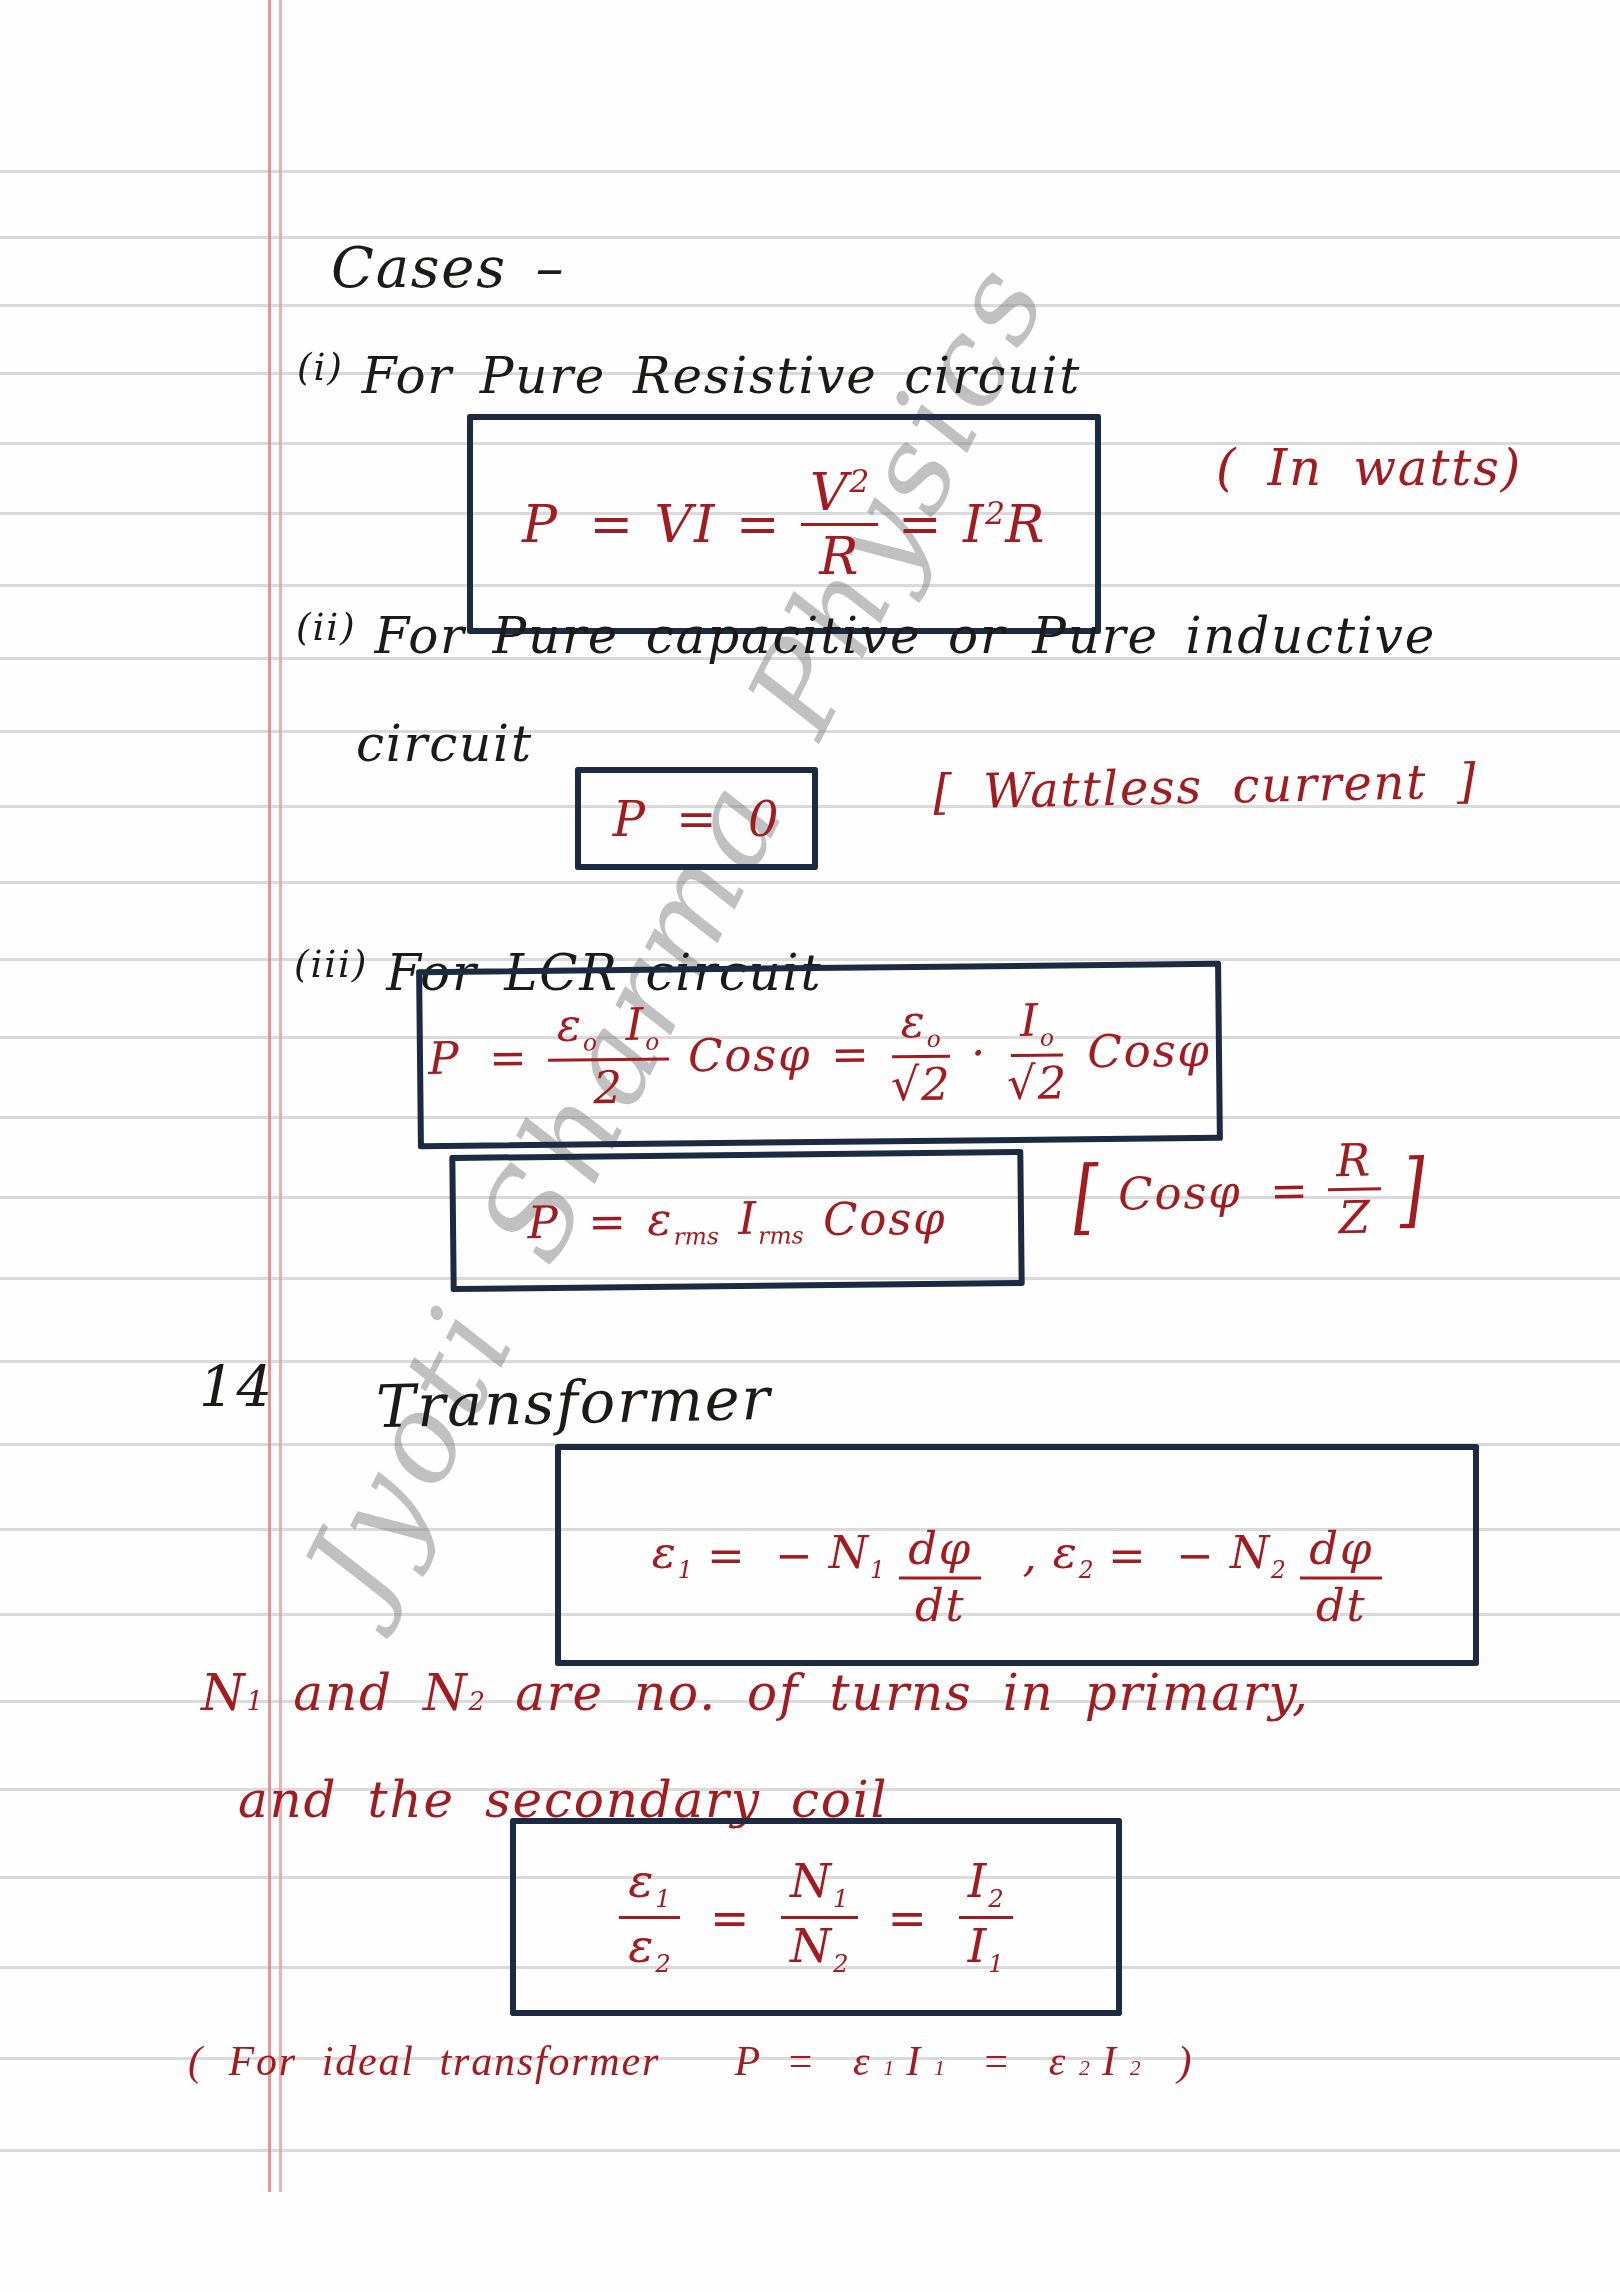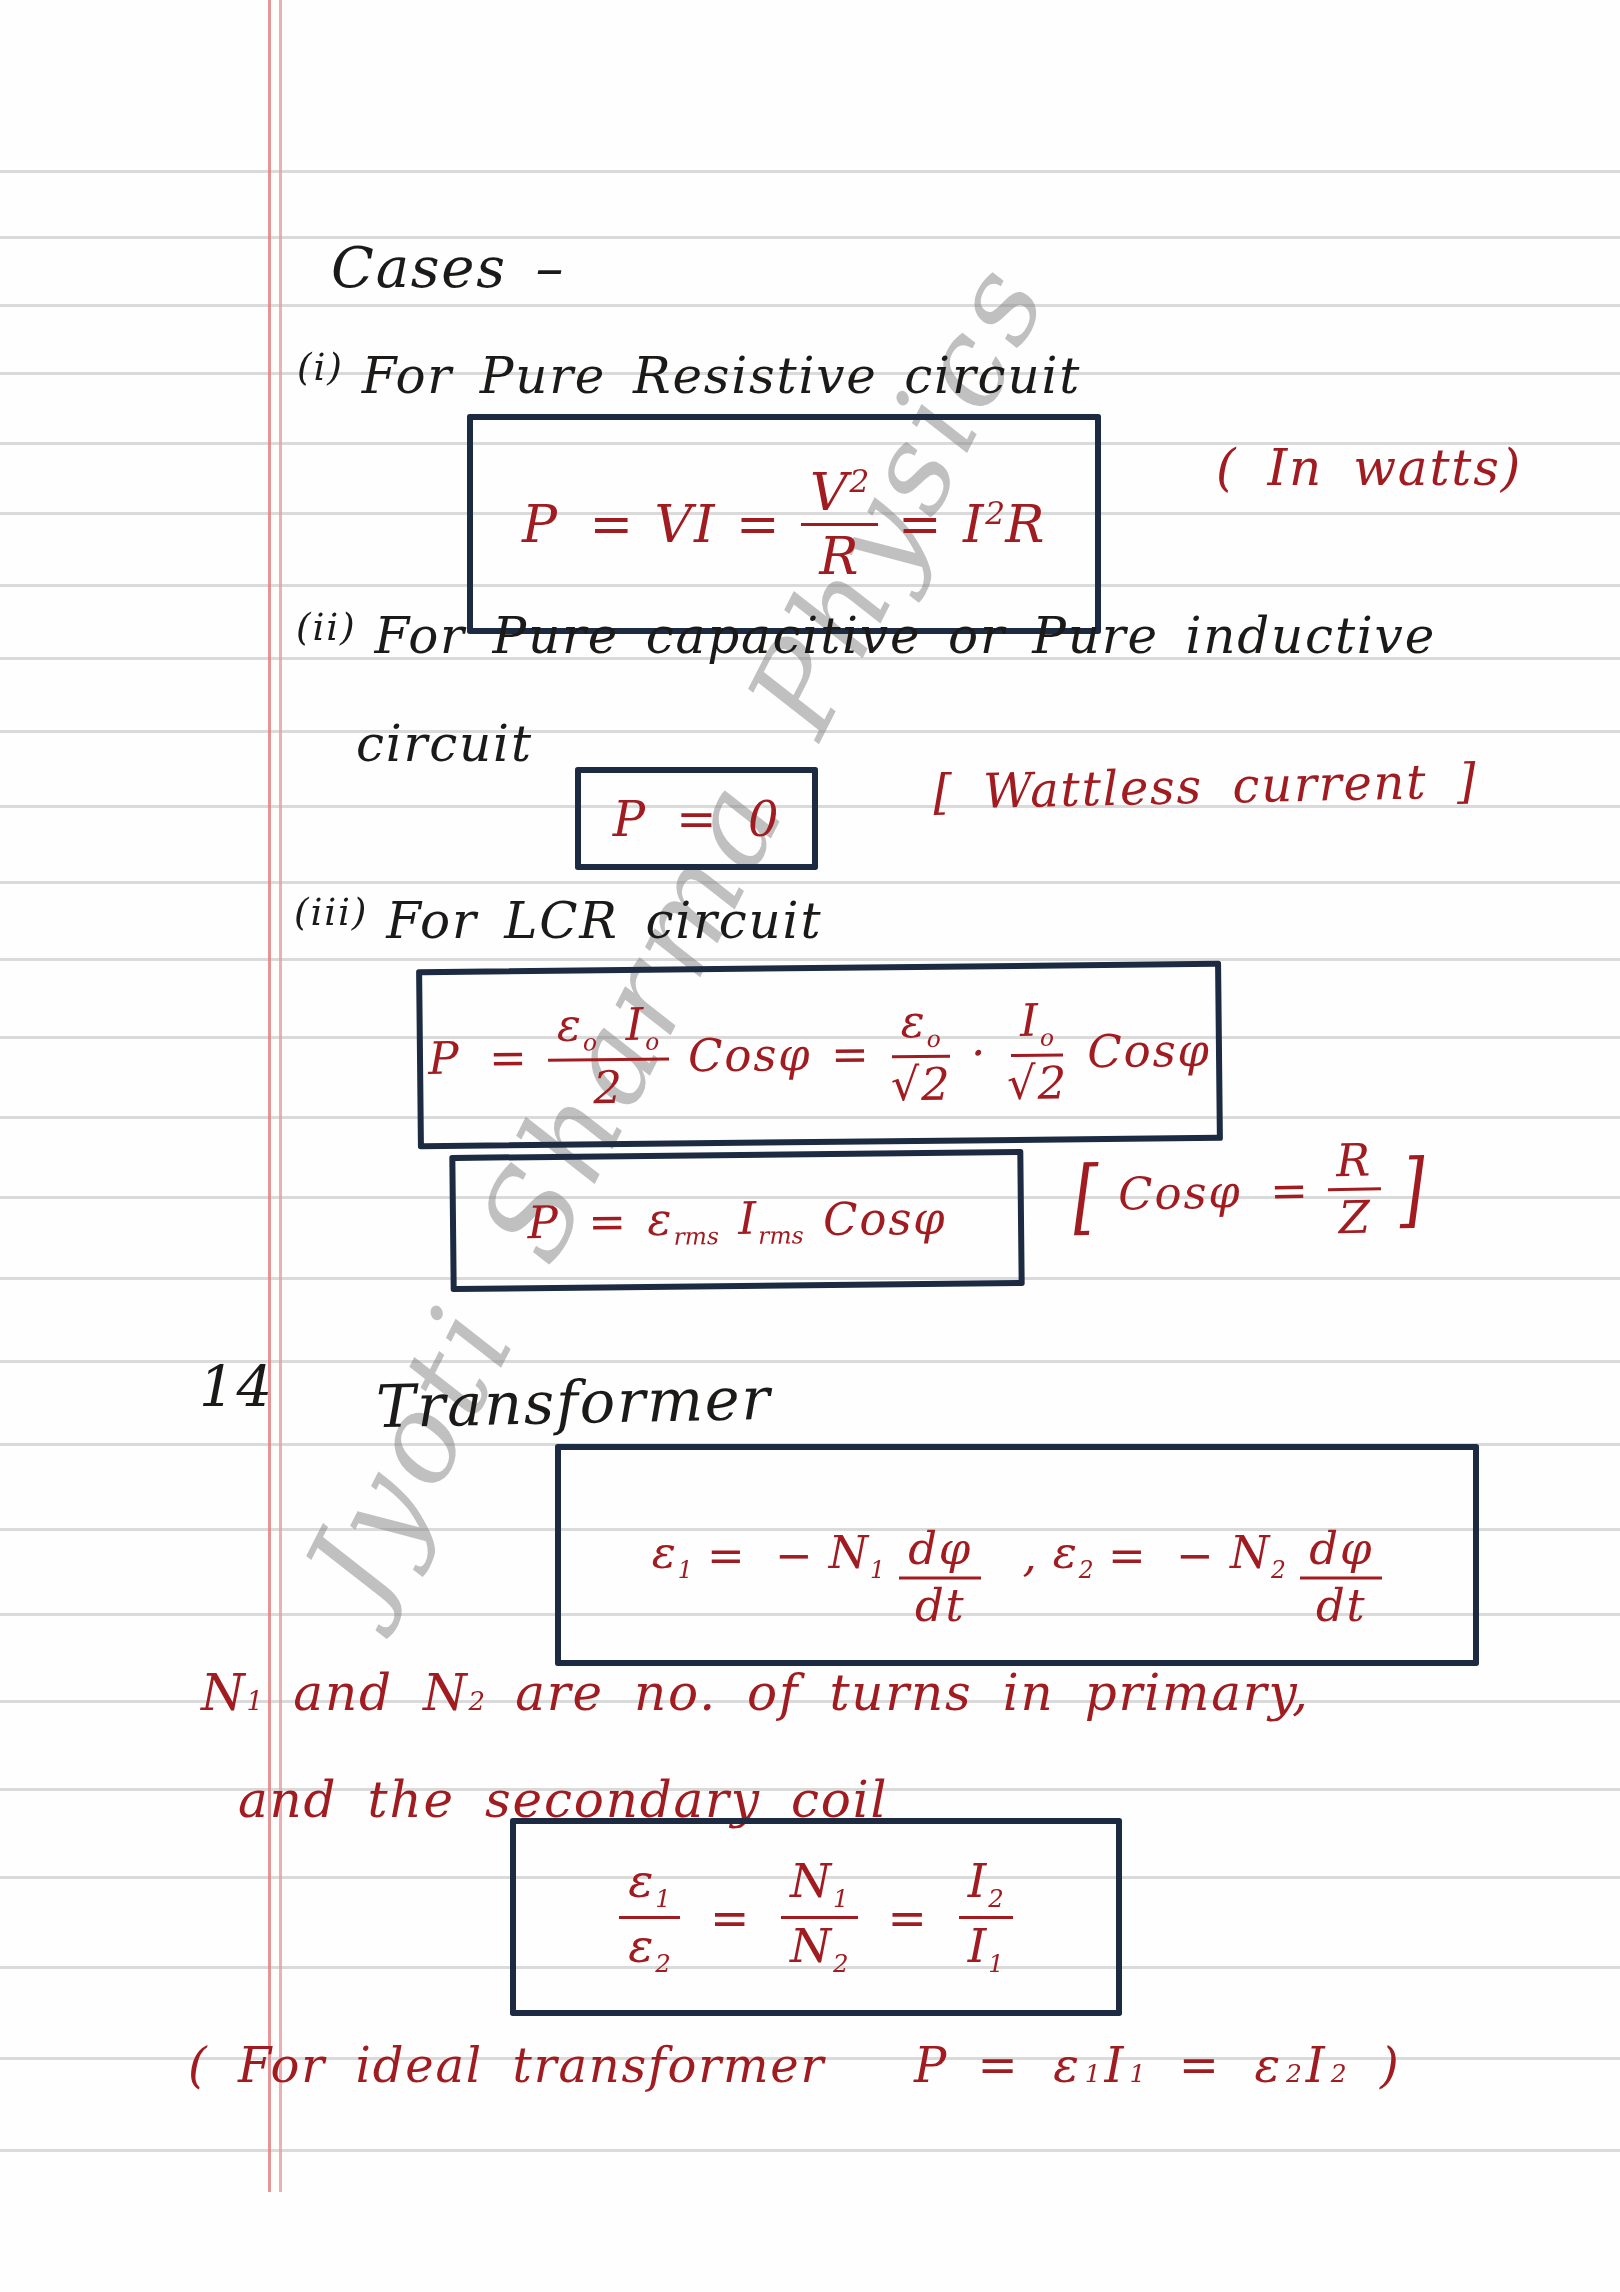--- a/index.html
+++ b/index.html
@@ -123,21 +123,21 @@
     <div class="formula-box" style="left:575px; top:767px; width:231px; height:91px; font-size:48px;">
       <div class="fline hand red">
         <span>P = 0</span>
       </div>
     </div>
 
     <div class="line hand red tilt-2" style="left:933px; top:758px; font-size:48px;">
       <span>[ Wattless current ]</span>
     </div>
 
-    <div class="line hand black" style="left:294px; top:892px; font-size:50px;">
+    <div class="line hand black" style="left:294px; top:944px; font-size:50px;">
       <span class="case-label">(iii)</span>
       <span>For LCR circuit</span>
     </div>
 
     <div class="formula-box tilt-1" style="left:417px; top:965px; width:793px; height:168px; font-size:45px;">
       <div class="fline hand red">
         <span>P =</span>
         <span class="frac">
           <span class="num"><span>ε</span><sub>o</sub><span> </span><span>I</span><sub>o</sub></span>
           <span class="den">2</span>
@@ -225,19 +225,19 @@
           <span class="den"><span>N</span><sub>2</sub></span>
         </span>
         <span>=</span>
         <span class="frac">
           <span class="num"><span>I</span><sub>2</sub></span>
           <span class="den"><span>I</span><sub>1</sub></span>
         </span>
       </div>
     </div>
 
-    <div class="line hand red" style="left:188px; top:2037px; font-size:48px; gap:4px;">
+    <div class="line hand red" style="left:188px; top:2037px; font-size:42px; gap:12px;font-family:Liberation Serif, serif;">
       <span>( For ideal transformer   P = </span><span>ε</span><sub>1</sub><span>I</span><sub>1</sub><span> = </span><span>ε</span><sub>2</sub><span>I</span><sub>2</sub><span> )</span>
     </div>
 
   </div>
 </div>
 
 
 </body></html>

